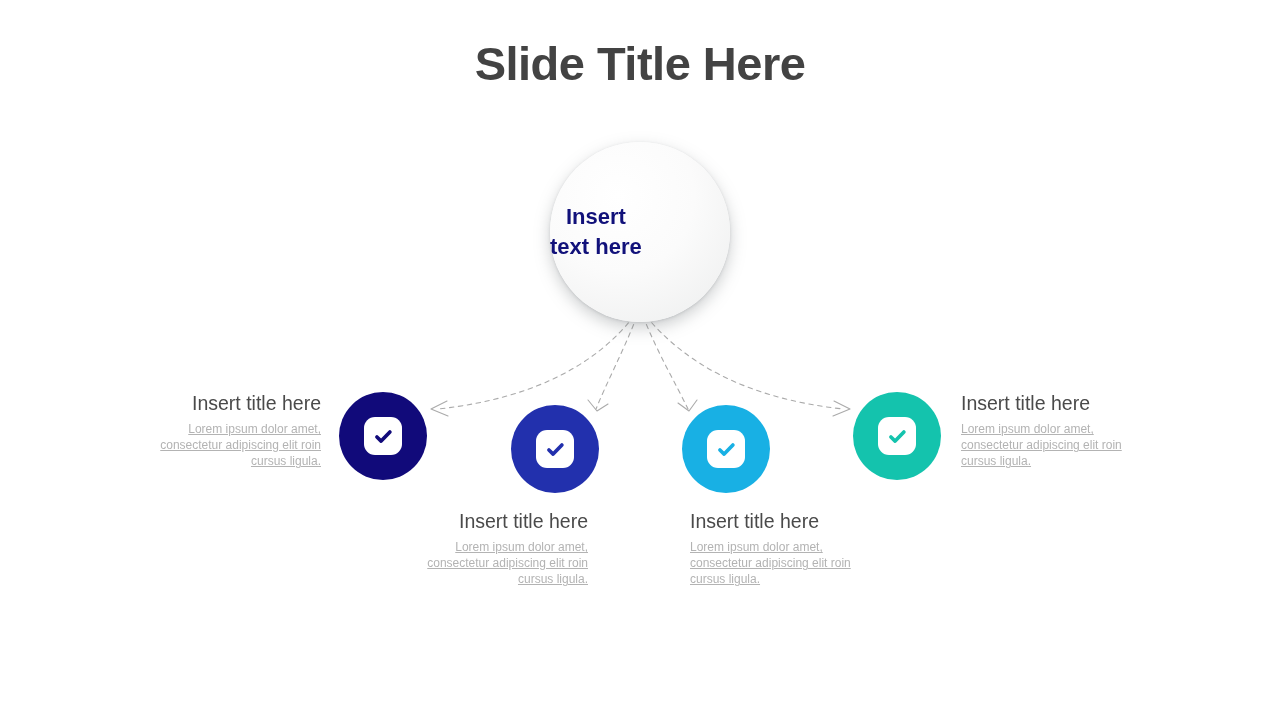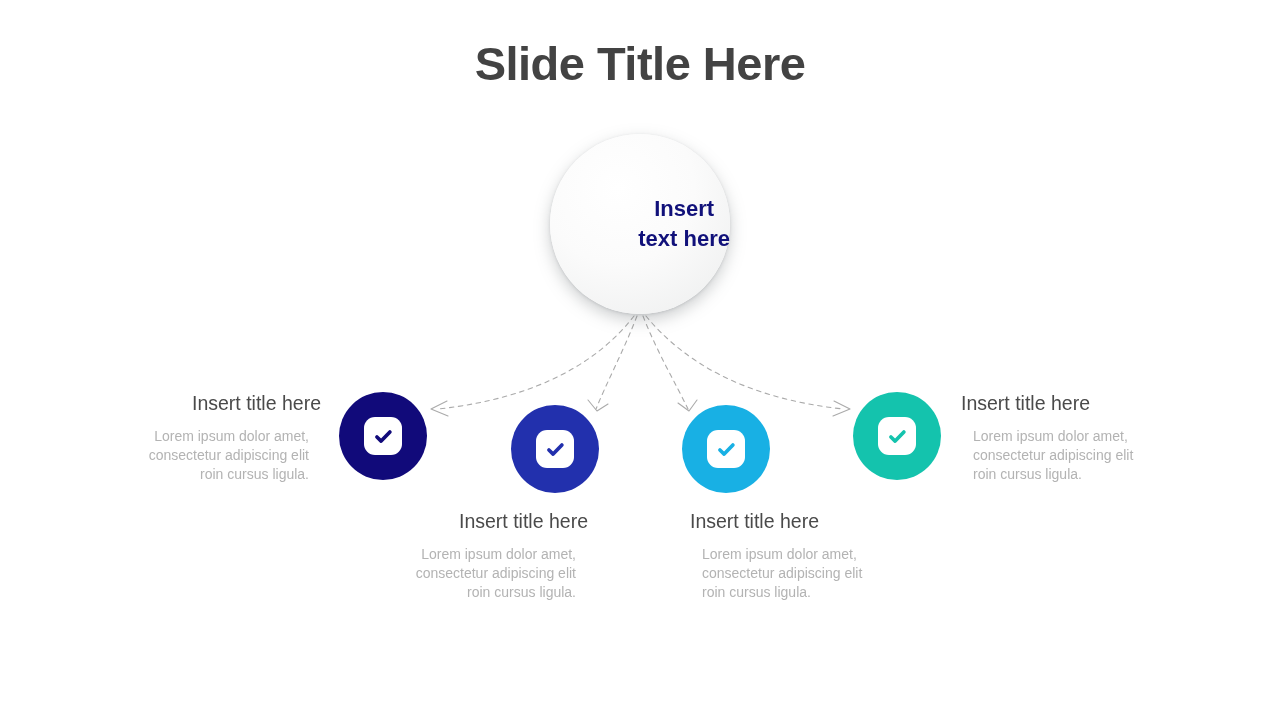--- a/index.html
+++ b/index.html
@@ -27,29 +27,29 @@
     font-weight: bold;
     color: #434343;
     letter-spacing: -0.5px;
     line-height: 1.1;
   }
 
   
   #hub {
     position: absolute;
     left: 550px;
-    top: 134px;
+    top: 142px;
     width: 180px;
     height: 180px;
     border-radius: 50%;
     background: radial-gradient(circle at 38% 30%, #ffffff 0%, #fbfbfb 45%, #eceded 100%);
     box-shadow: 0 6px 16px rgba(120,125,130,0.38), 0 1px 3px rgba(120,125,130,0.25);
     display: flex;
     align-items: center;
-    justify-content: flex-end;
+    justify-content: flex-start;
   }
   #hub-label {
     font-size: 22px;
     font-weight: bold;
     color: #11117a;
     text-align: center;
     line-height: 1.35;
     white-space: pre-line;
   }
 
@@ -86,24 +86,25 @@
   .txt-block { position: absolute; }
   .txt-title {
     font-size: 19.5px;
     font-weight: normal;
     color: #4a4a4a;
     line-height: 1.2;
     margin: 0 0 7px 0;
     white-space: nowrap;
   }
   .txt-body {
-    font-size: 14px;
+    font-size: 12px;
     color: #b3b3b3;
     line-height: 1.33;
-    margin: 12px;
+    margin: 0;
+    text-decoration: underline;
   }
   .align-right { text-align: right; }
   .align-left  { text-align: left; }
 </style>
 </head>
 <body>
 
 <div id="slide">
 
   <div id="slide-title">Slide Title Here</div>

